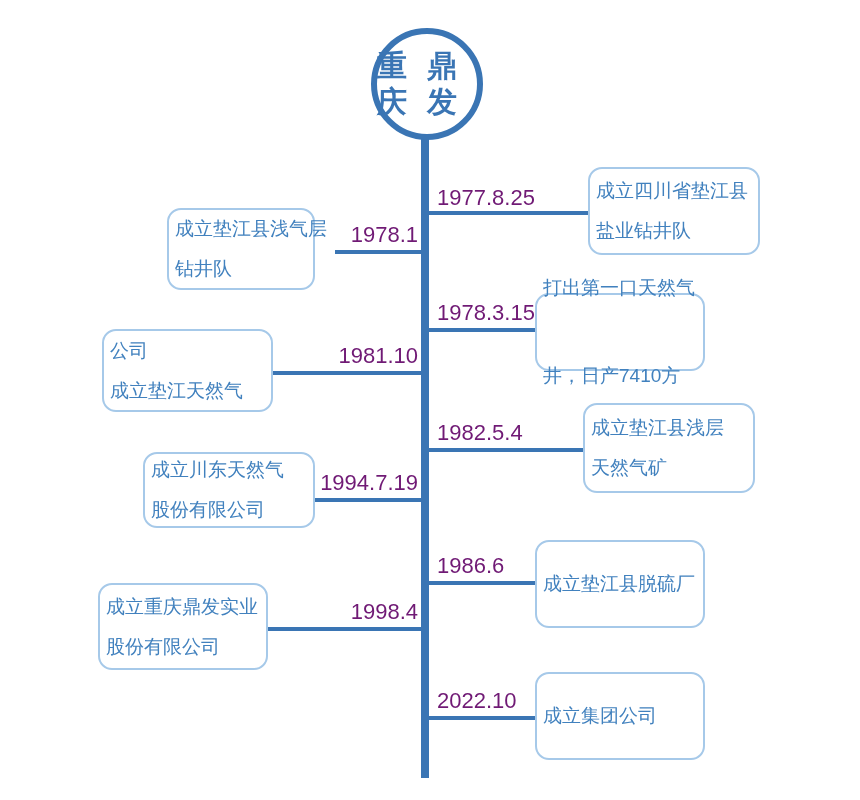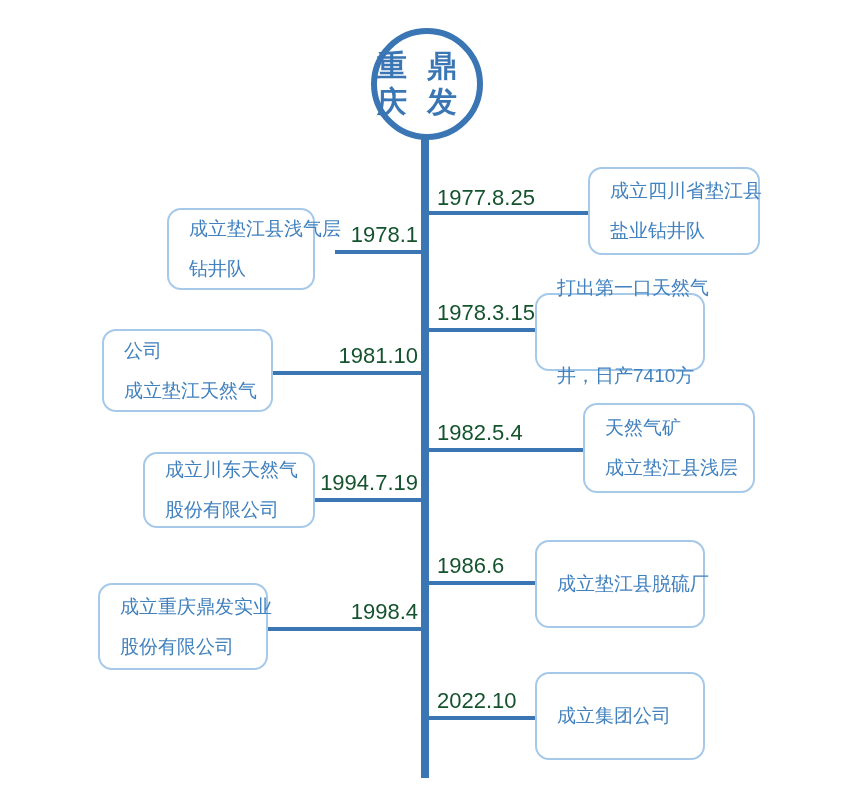--- a/index.html
+++ b/index.html
@@ -8,26 +8,26 @@
     font-family: "Liberation Sans", "DejaVu Sans", sans-serif; overflow: hidden;
   }
   .trunk { position:absolute; left:421px; top:100px; width:8px; height:678px; background:#3A75B4; z-index:1; }
   .circle {
     position:absolute; left:371px; top:28px; width:112px; height:112px;
     border:6px solid #3A75B4; border-radius:50%; box-sizing:border-box; background:#ffffff;
     display:flex; flex-direction:row; align-items:center; justify-content:center; z-index:2;
   }
   .cname { font-size:30px; font-weight:bold; color:#3A75B4; line-height:36px; letter-spacing:2px; }
   .connector { position:absolute; height:4px; background:#3A75B4; z-index:1; }
-  .date { position:absolute; font-size:22px; color:#14532d; z-index:2; white-space:nowrap; }
+  .date { position:absolute; font-size:22px; color:#701a75; z-index:2; white-space:nowrap; }
   .date.r { left:437px; text-align:left; }
   .date.l { right:442px; text-align:right; }
   .box {
     position:absolute; box-sizing:border-box; border:2px solid #A6C9E9; border-radius:14px;
-    background:#ffffff; color:#4181BE; font-size:19px; line-height:40px; padding:0 20px;
+    background:#ffffff; color:#4181BE; font-size:19px; line-height:40px; padding:0 6px;
     display:flex; flex-direction:column; justify-content:center; z-index:2; white-space:nowrap;
   }
   
   .e0-line { left:421px; top:211px; width:169px; }
   .e0-date { top:185px; }
   .e0-box  { left:588px; top:167px; width:172px; height:88px; }
   
   .e1-line { left:335px; top:250px; width:94px; }
   .e1-date { top:222px; }
   .e1-box  { left:167px; top:208px; width:148px; height:82px; }
@@ -96,22 +96,22 @@
   <div class="connector e3-line"></div>
   <div class="date l e3-date">1981.10</div>
   <div class="box e3-box">
     <div>公司</div>
     <div>成立垫江天然气</div>
   </div>
 
   <div class="connector e4-line"></div>
   <div class="date r e4-date">1982.5.4</div>
   <div class="box e4-box">
+    <div>成立垫江县浅层</div>
     <div>天然气矿</div>
-    <div>成立垫江县浅层</div>
   </div>
 
   <div class="connector e5-line"></div>
   <div class="date l e5-date">1994.7.19</div>
   <div class="box e5-box">
     <div>成立川东天然气</div>
     <div>股份有限公司</div>
   </div>
 
   <div class="connector e6-line"></div>

